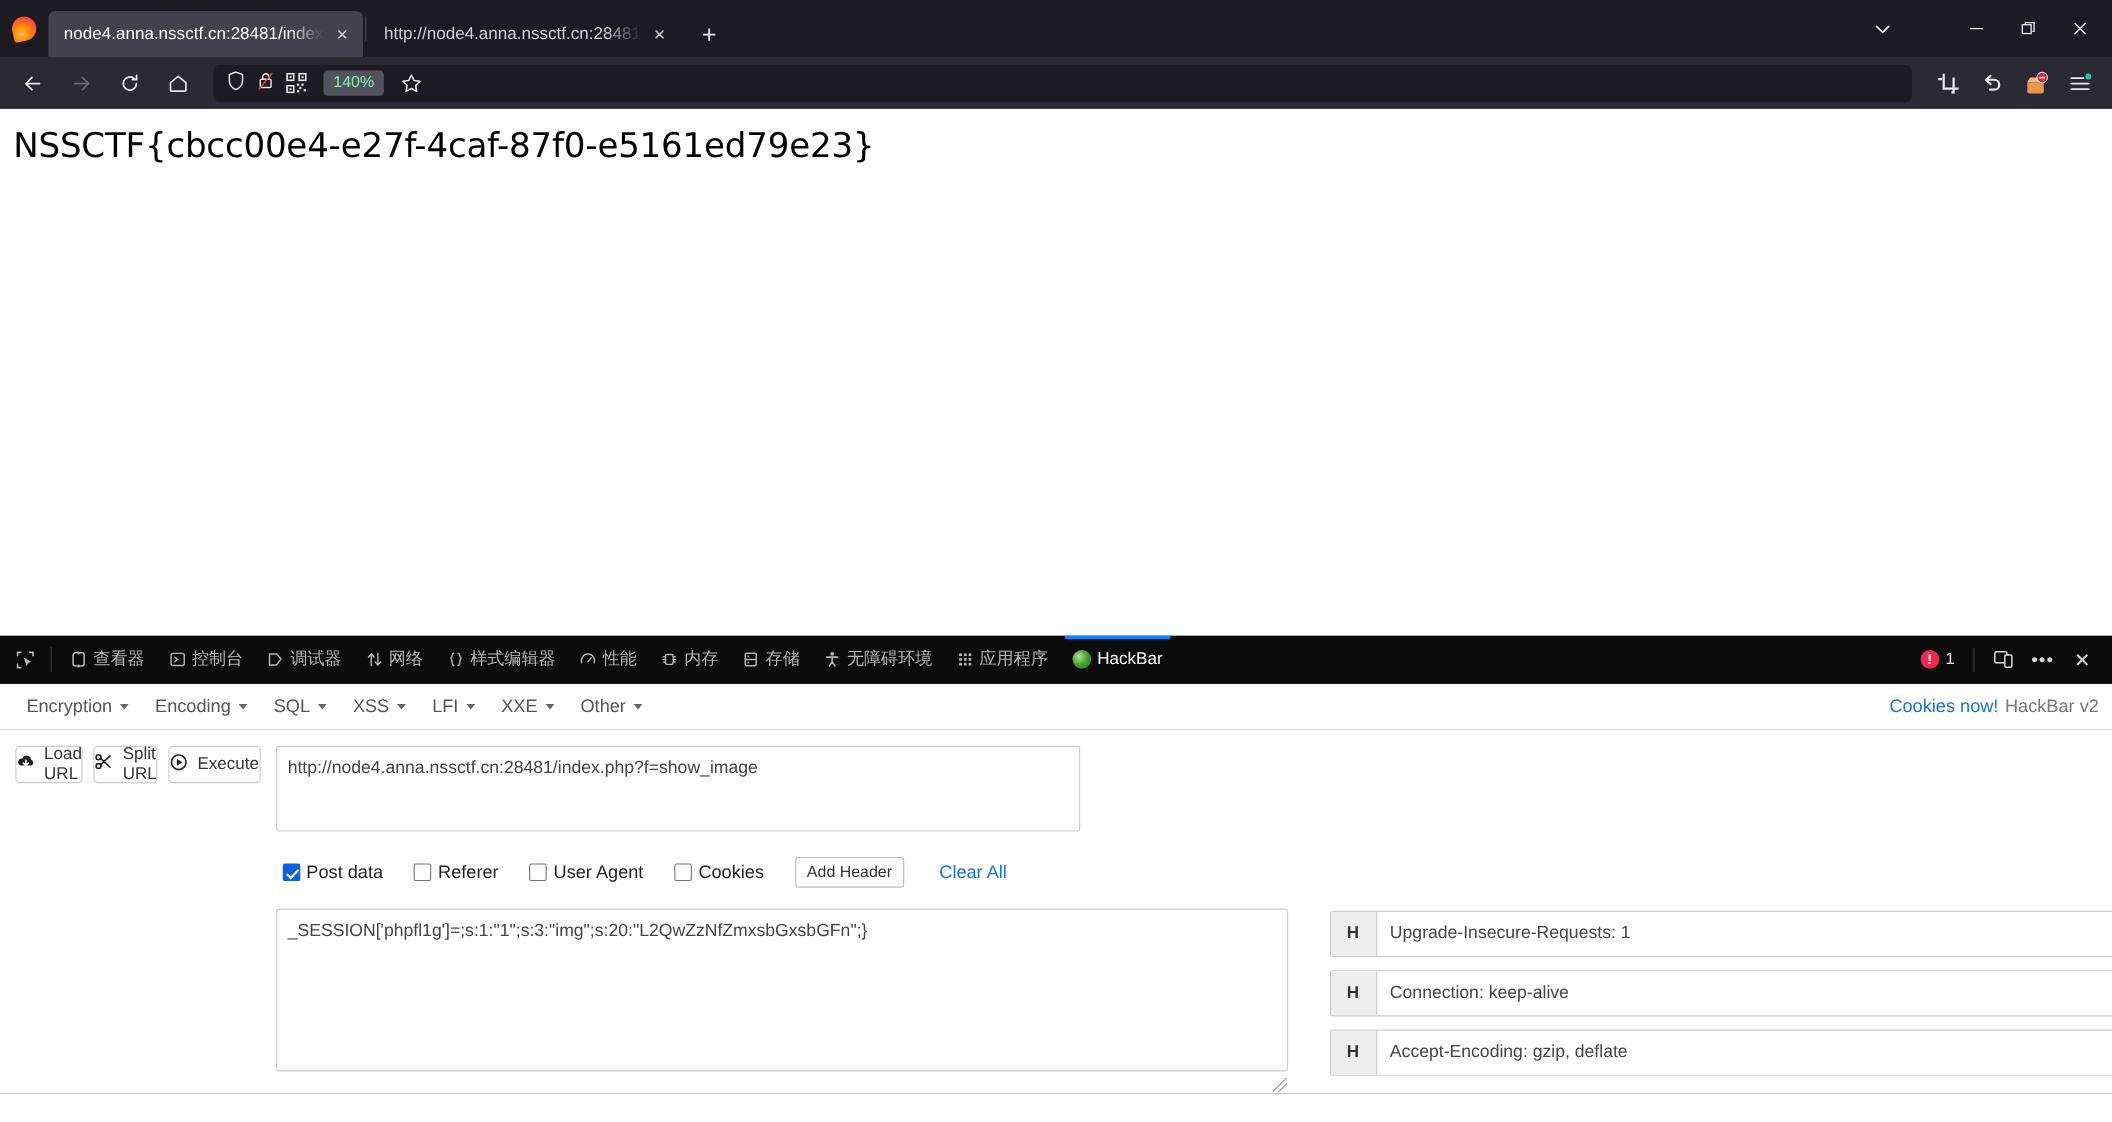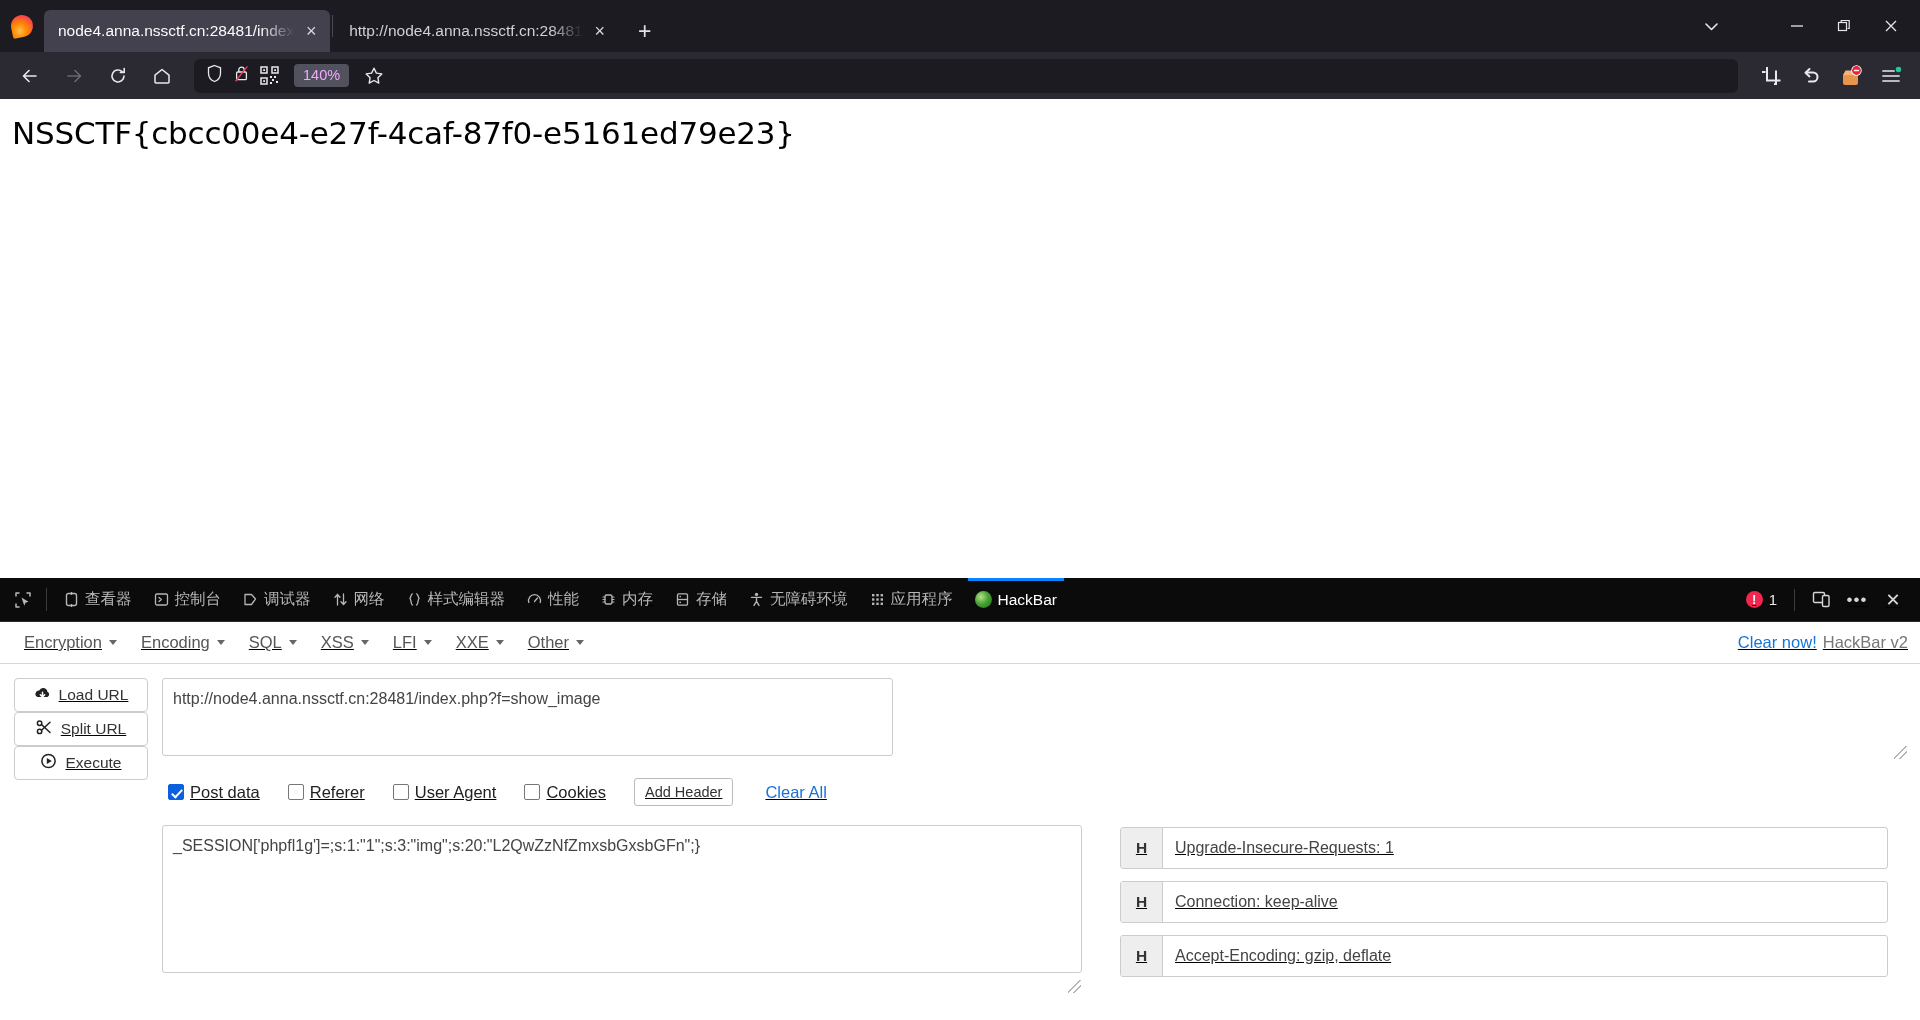--- a/index.html
+++ b/index.html
@@ -105,21 +105,21 @@
     flex: 1 1 auto;
     color: #8f8f9d;
     font-size: 16.5px;
     margin-left: 14px;
     white-space: nowrap; overflow: hidden;
     min-width: 0;
   }
   .url-host { color: #fbfbfe; font-weight: 600; }
   .url-right { display: flex; align-items: center; gap: 6px; flex: 0 0 auto; }
   .zoomchip {
-    background: #52525e; color: #f0abfc;
+    background: #52525e; color: #86efac;
     font-size: 14.5px; border-radius: 4px;
     padding: 3px 9px; line-height: 1.2;
   }
   .tool-icons { display: flex; align-items: center; gap: 2px; flex: 0 0 auto; }
   .toolicon {
     width: 38px; height: 34px;
     display: flex; align-items: center; justify-content: center;
     color: #e8e8ed; position: relative;
   }
 
@@ -131,21 +131,21 @@
     overflow: hidden;
   }
   .flag {
     font-size: 31px;
     color: #000;
     font-family: "DejaVu Sans", sans-serif;
     letter-spacing: -0.2px;
   }
 
   
-  .devtools { background: #0f172a; width: 100%; text-decoration: underline; }
+  .devtools { background: #0f172a; width: 100%; }
   .dt-tabbar {
     height: 44px;
     display: flex; align-items: stretch;
     background: #0b0b0b;
     border-bottom: 1px solid #2a2a2e;
     padding-left: 2px;
   }
   .dt-picker {
     width: 42px;
     display: flex; align-items: center; justify-content: center;
@@ -213,21 +213,21 @@
     border-left: 4.5px solid transparent;
     border-right: 4.5px solid transparent;
     border-top: 5px solid #666;
     display: inline-block;
   }
   .hb-menubar-spacer { flex: 1 1 auto; }
   .hb-commit { color: #1673d8; font-size: 16.5px; }
   .hb-version { color: #777; font-size: 16.5px; margin-left: 6px; }
 
   .hb-body { flex: 1 1 auto; display: flex; padding: 14px 12px 0 14px; }
-  .hb-left-col { flex: 0 0 134px; display: flex; flex-direction: column; }
+  .hb-left-col { flex: 0 0 134px; display: flex; flex-direction: row; gap: 10px; }
   .hb-btn {
     height: 34px;
     border: 1px solid #ccc; border-radius: 4px;
     background: #fff; color: #333;
     font-size: 15.5px;
     display: flex; align-items: center; justify-content: center; gap: 8px;
   }
   .hb-main { flex: 1 1 auto; padding-left: 14px; display: flex; flex-direction: column; }
 
   .ta {
@@ -628,21 +628,21 @@
       </div>
       <div class="hb-menu">
         <span>XXE</span>
         <span class="caret"></span>
       </div>
       <div class="hb-menu">
         <span>Other</span>
         <span class="caret"></span>
       </div>
       <div class="hb-menubar-spacer"></div>
-      <a class="hb-commit">Clear now!</a>
+      <a class="hb-commit">Cookies now!</a>
       <span class="hb-version">HackBar v2</span>
     </div>
 
     <div class="hb-body">
 
       <div class="hb-left-col">
         <div class="hb-btn">
           <span>
             <svg width="17" height="15" viewBox="0 0 17 15" fill="#222">
                 <path d="M13.4 5.7A4.3 4.3 0 0 0 5.2 4.5 3.4 3.4 0 0 0 3.5 11h10a2.9 2.9 0 0 0-.1-5.3z"></path>

